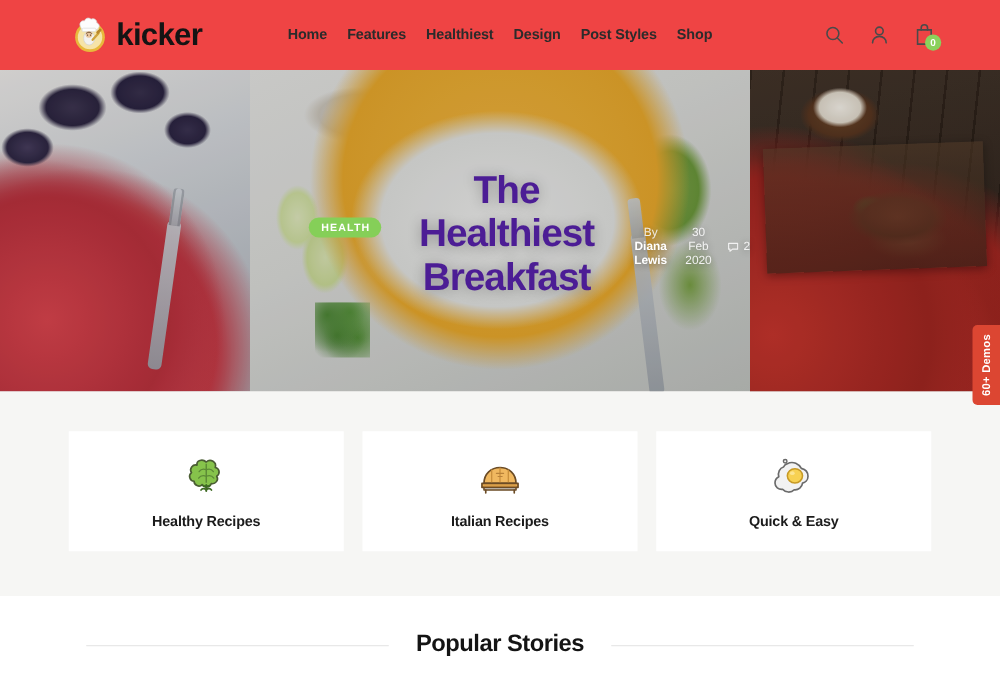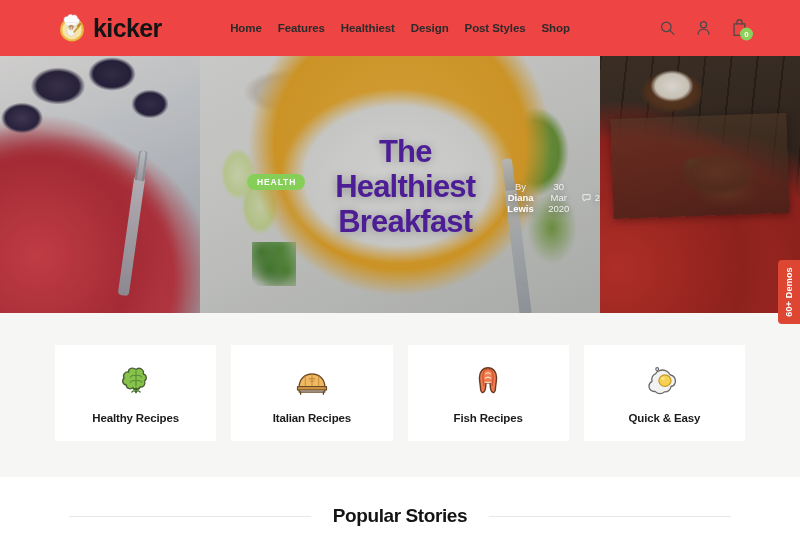--- a/index.html
+++ b/index.html
@@ -338,21 +338,21 @@
     </div>
 
     <div class="hero-caption">
       <span class="cat-badge">HEALTH</span>
       <h1 class="hero-title">The Healthiest Breakfast</h1>
       <div class="hero-meta">
         <span>
           <span class="by">By</span>
           <span class="author">Diana Lewis</span>
         </span>
-        <span>30 Mar 2020</span>
+        <span>30 Feb 2020</span>
         <span class="cmt">
           <span>
             <svg viewBox="0 0 12 12" fill="none" stroke="currentColor" stroke-width="1.2" xmlns="http://www.w3.org/2000/svg">
               <path d="M1.2 2.2h9.6v6.2H5.4L2.6 10.6V8.4H1.2z" stroke-linejoin="round"></path>
             </svg>
           </span>
           <span>2</span>
         </span>
       </div>
     </div>
@@ -388,32 +388,20 @@
             <path d="M4.8 26h30.4v3.4H4.8z" fill="#e6a84e" stroke="#6b4b25" stroke-width="1.4" stroke-linejoin="round"></path>
             <path d="M6.5 29.4h27v2.2h-27z" fill="#cfcfcf" stroke="#6b4b25" stroke-width="1.3" stroke-linejoin="round"></path>
             <path d="M6.5 28.4h27" stroke="#b9823a" stroke-width="1"></path>
             <path d="M8 31.6v2.4M32 31.6v2.4" stroke="#6b4b25" stroke-width="1.4" stroke-linecap="round"></path>
             <path d="M17 17.6h6M18.4 20.2h3.4" stroke="#b9823a" stroke-width="1" stroke-linecap="round"></path>
           </svg>
         </span>
         <span class="cat-label">Italian Recipes</span>
       </div>
 
-      <div class="cat-card">
-        <span class="cat-icon">
-          <svg viewBox="0 0 40 40" xmlns="http://www.w3.org/2000/svg">
-            <path d="M20 6c5.4 0 9 4.4 9 10.4 0 5-1.2 8.4-1.2 12.4 0 3.2-2.6 4.4-4 2.2-1-1.6-1.6-6-1.6-9.2h-4.4c0 3.2-.6 7.6-1.6 9.2-1.4 2.2-4 1-4-2.2 0-4-1.2-7.4-1.2-12.4C11 10.4 14.6 6 20 6z" fill="#ef7b4e" stroke="#6b3a22" stroke-width="1.5" stroke-linejoin="round"></path>
-            <path d="M20 7.6c3.2 0 5.4 3 5.4 7.4 0 4-1 7-1 10.4M20 7.6c-3.2 0-5.4 3-5.4 7.4 0 4 1 7 1 10.4" stroke="#c9512c" stroke-width="1.2" fill="none"></path>
-            <path d="M17.6 12.4c1.6-1.2 3.2-1.2 4.8 0" stroke="#fbd3bb" stroke-width="1.4" fill="none" stroke-linecap="round"></path>
-            <path d="M17.2 17c1.8-1.2 3.8-1.2 5.6 0" stroke="#fbd3bb" stroke-width="1.4" fill="none" stroke-linecap="round"></path>
-            <path d="M17.2 21.4h5.6" stroke="#fbd3bb" stroke-width="1.4" stroke-linecap="round"></path>
-          </svg>
-        </span>
-        <span class="cat-label">Fish Recipes</span>
-      </div>
 
       <div class="cat-card">
         <span class="cat-icon">
           <svg viewBox="0 0 40 40" xmlns="http://www.w3.org/2000/svg">
             <path d="M14.6 9.4c5-2.6 10 .4 11.8 4 2.4.6 5.6 2.6 5.6 6.6 0 3.4-2.4 5.4-4.6 5.8-.4 3.4-3.4 6-7 5.6-2.4 2.6-7.4 2.6-9.8-.4-3.4.4-6.4-2-6.4-5.4 0-2.6 1.6-4.4 3.2-5.2-1-3.6.8-7.4 4-8.2.6-1.4 1.8-2.4 3.2-2.8z" fill="#f2f2f2" stroke="#6a6a6a" stroke-width="1.4" stroke-linejoin="round"></path>
             <ellipse cx="21" cy="19.6" rx="6.4" ry="6" fill="#f7d152" stroke="#c79a25" stroke-width="1.3"></ellipse>
             <ellipse cx="18.8" cy="17.4" rx="2" ry="1.6" fill="#fce8a0" opacity=".8"></ellipse>
             <circle cx="12.8" cy="7.4" r="1.5" fill="#f2f2f2" stroke="#6a6a6a" stroke-width="1.2"></circle>
           </svg>
         </span>

